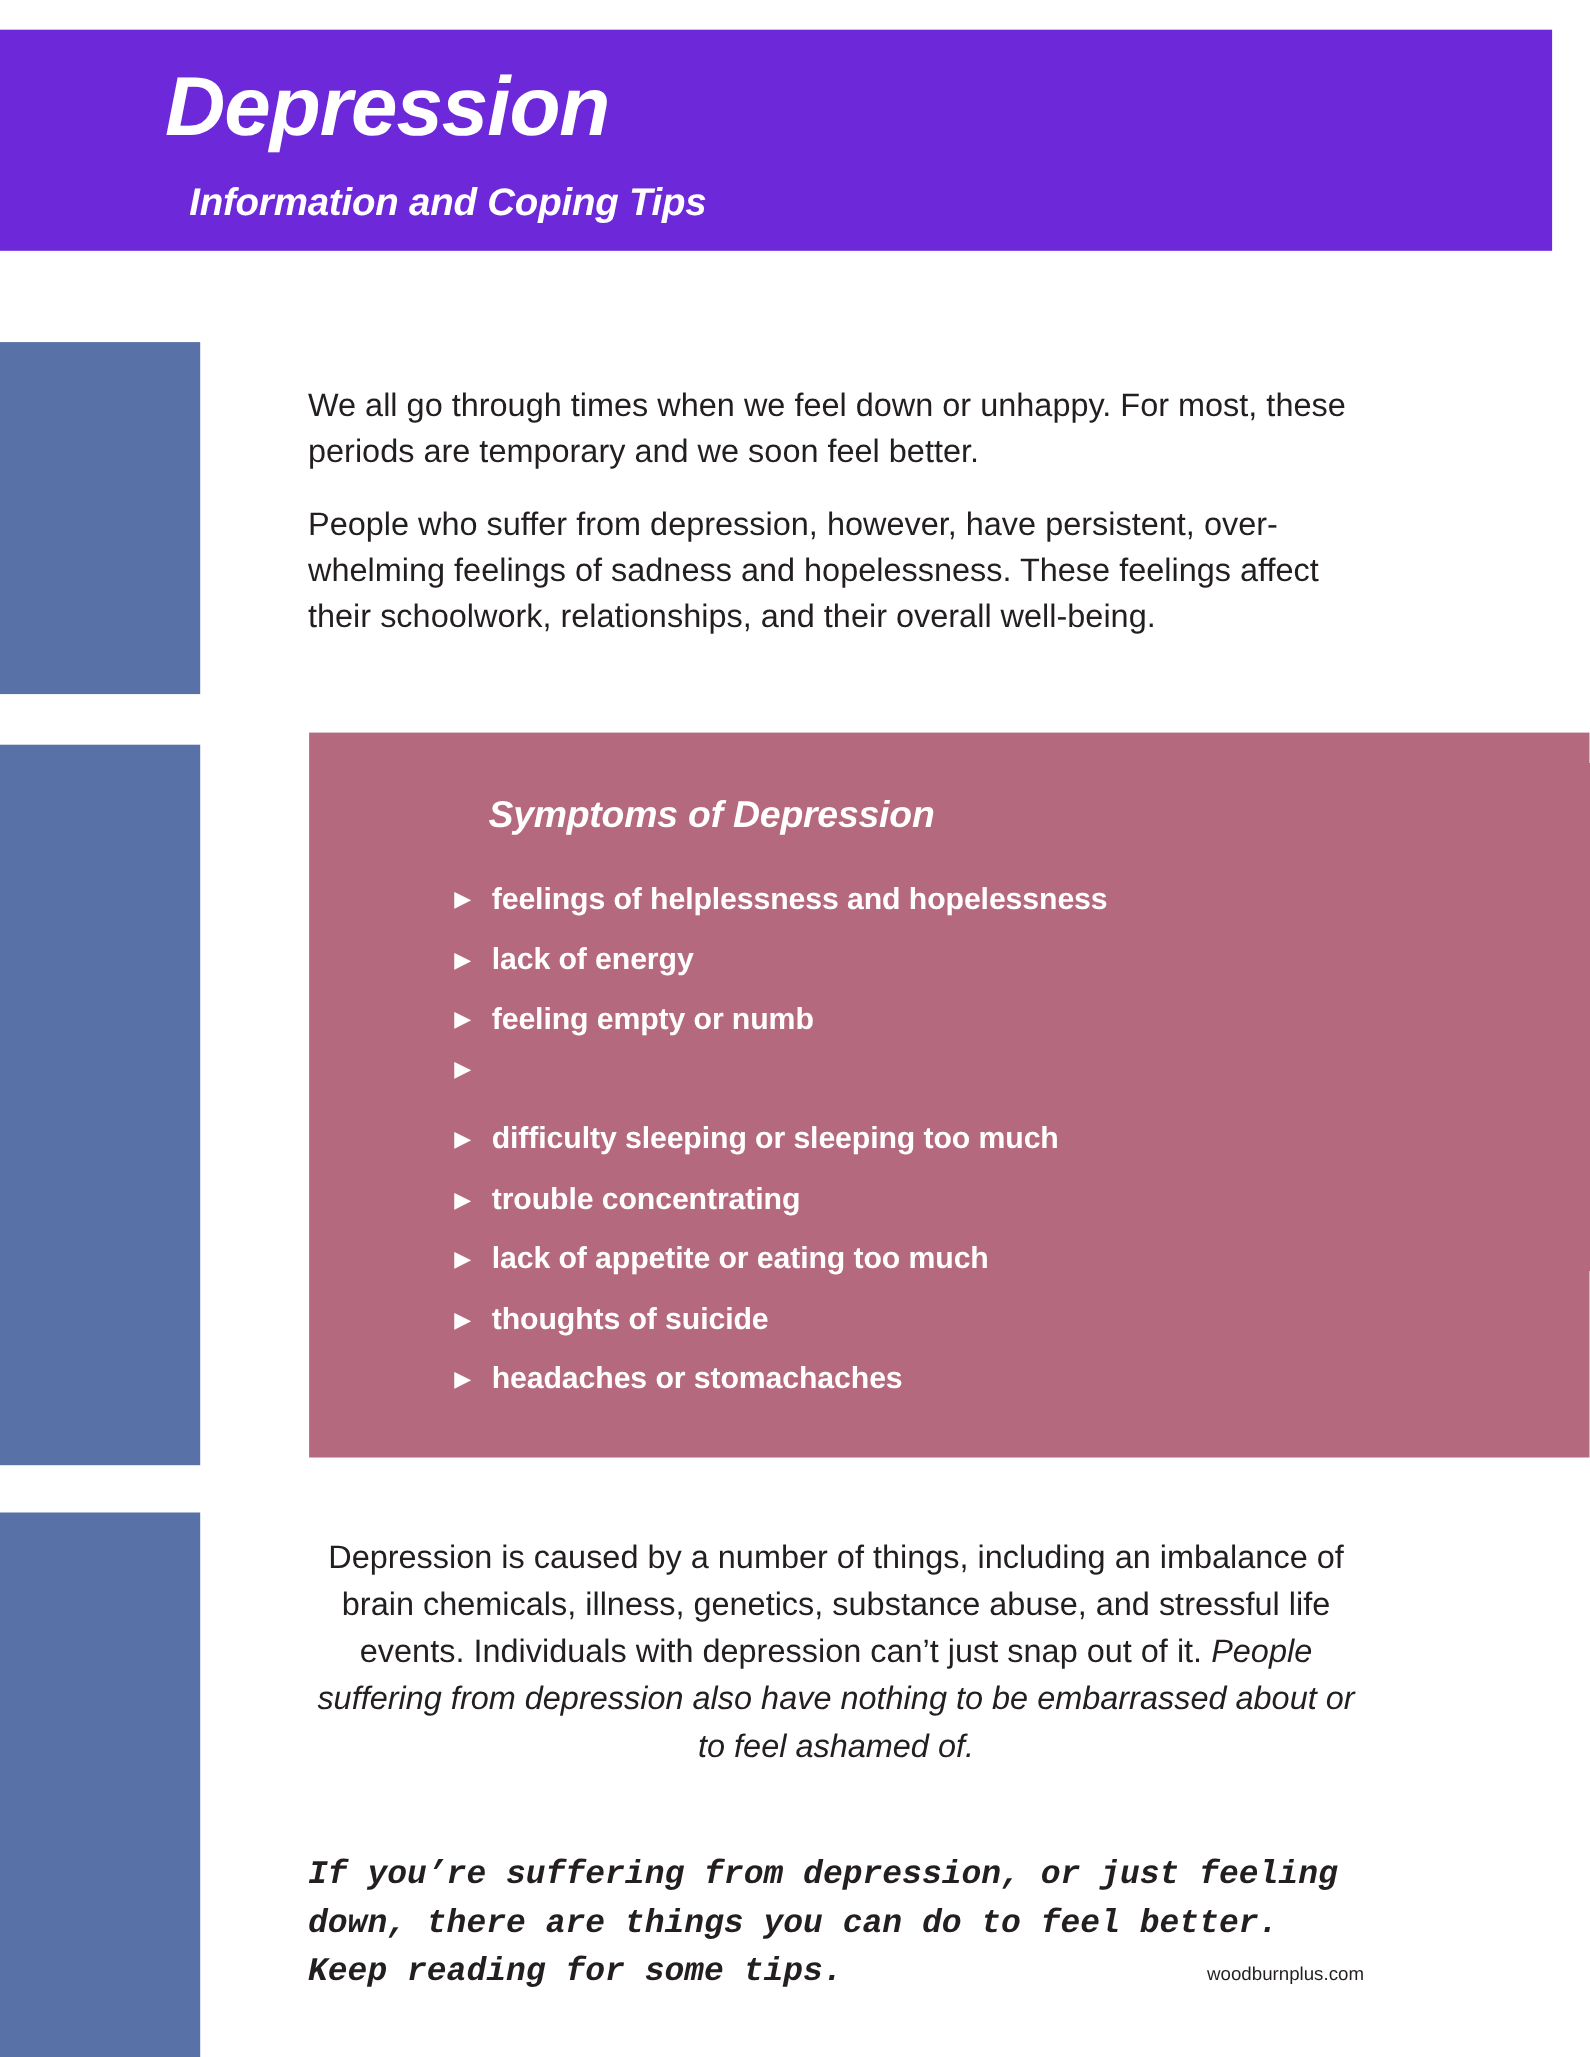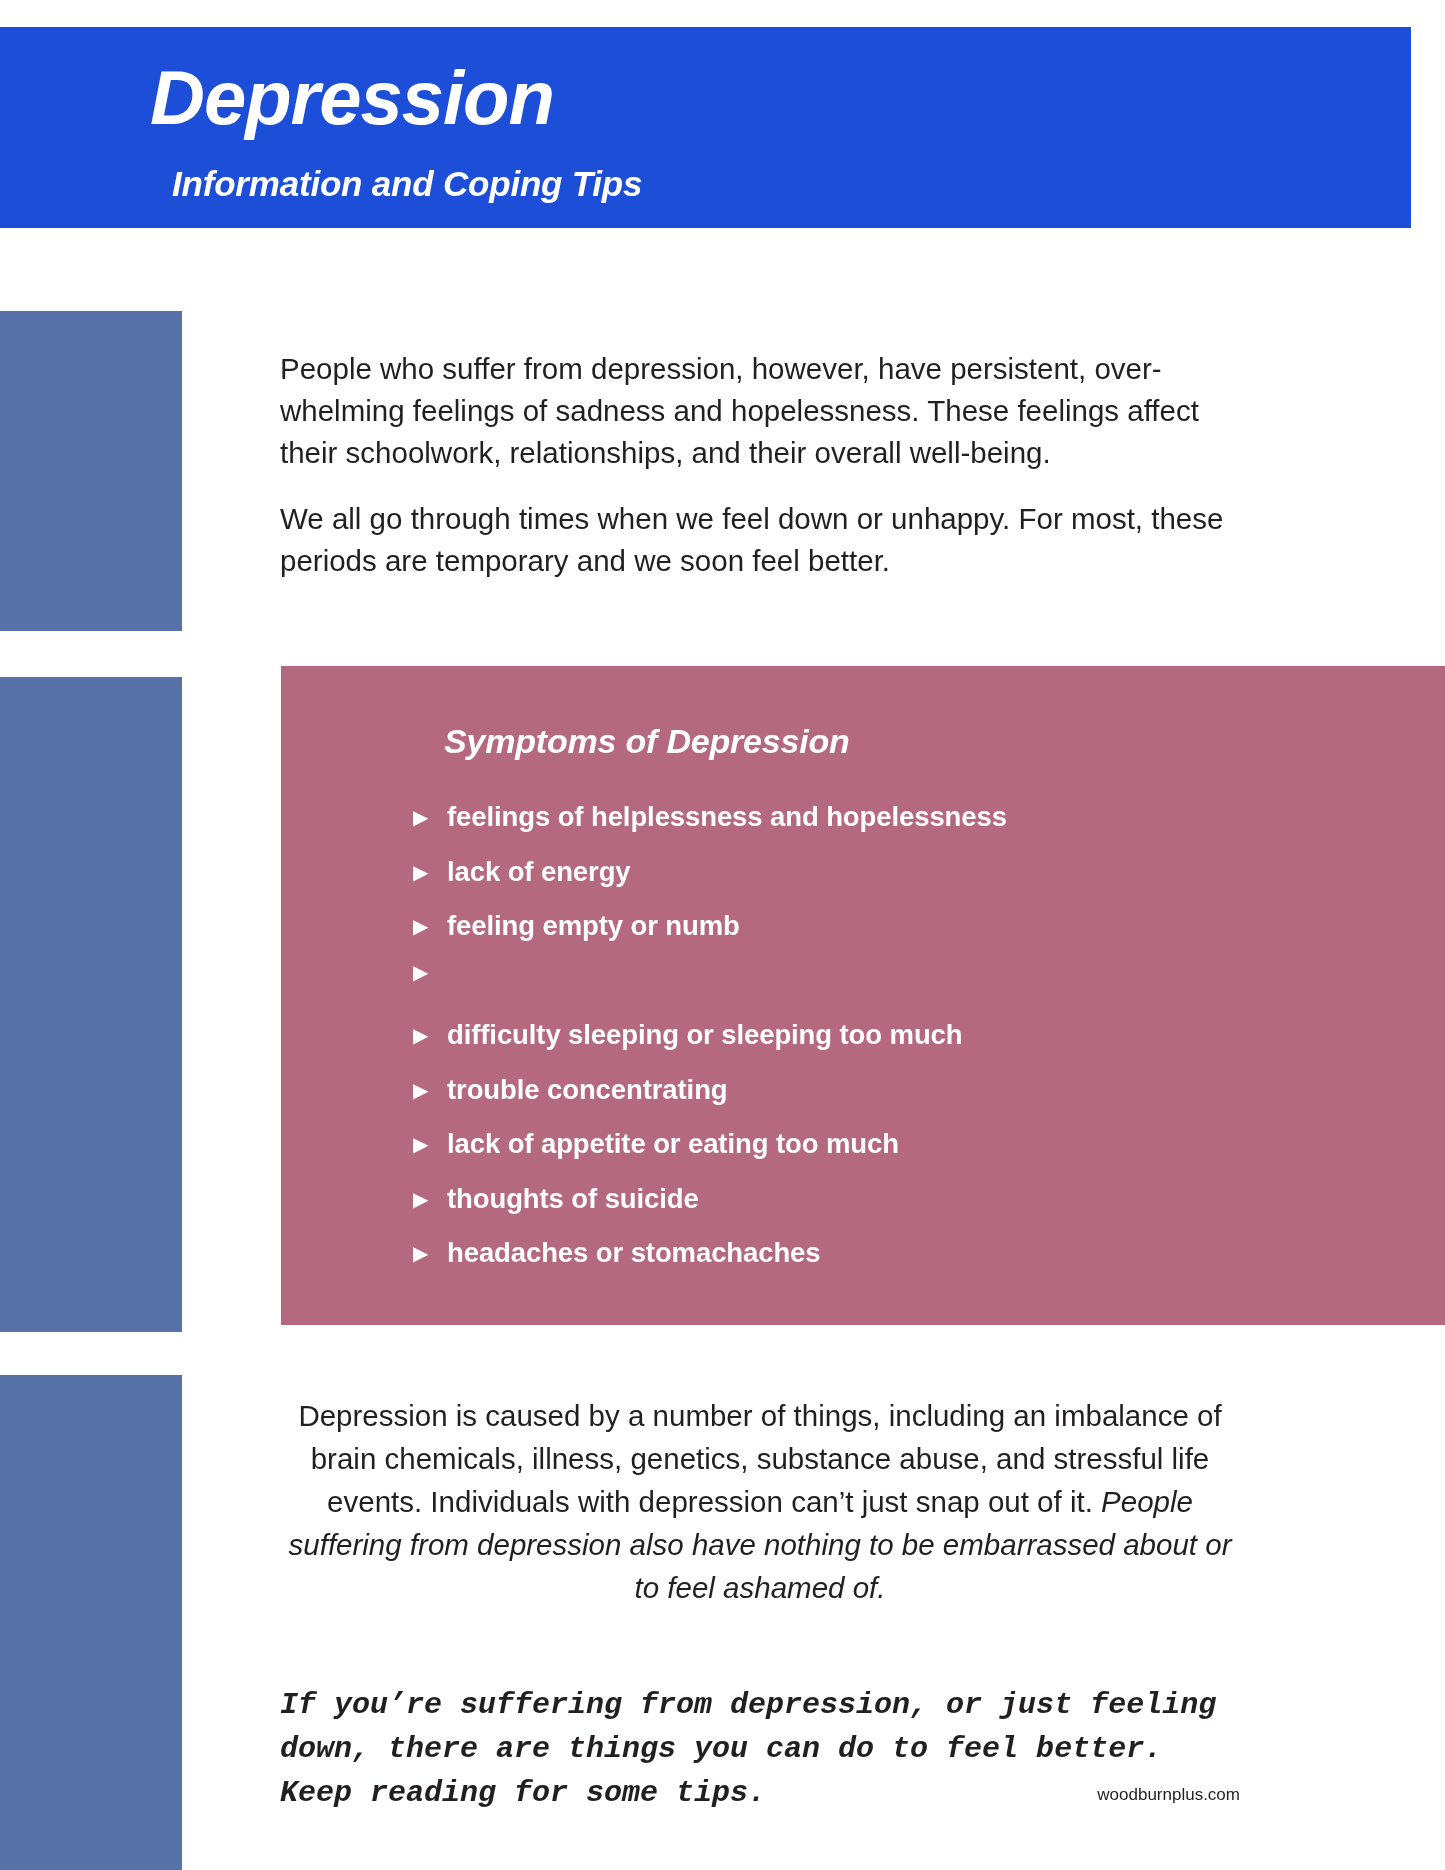--- a/index.html
+++ b/index.html
@@ -15,21 +15,21 @@
     overflow: hidden;
   }
 
   
   .header-banner {
     position: absolute;
     left: 0;
     top: 27px;
     width: 1411px;
     height: 201px;
-    background: #1d4ed8;
+    background: #6d28d9;
   }
   .header-title {
     position: absolute;
     left: 150px;
     top: 29px;
     font-size: 76px;
     line-height: 84px;
     font-weight: bold;
     font-style: italic;
     color: #ffffff;
@@ -173,22 +173,22 @@
 <div class="header-banner">
   <div class="header-title">Depression</div>
   <div class="header-subtitle">Information and Coping Tips</div>
 </div>
 
 <div class="blue-block blue-block-1"></div>
 <div class="blue-block blue-block-2"></div>
 <div class="blue-block blue-block-3"></div>
 
 <div class="intro">
+  <p class="body-p">We all go through times when we feel down or unhappy. For most, these periods are temporary and we soon feel better.</p>
   <p class="body-p">People who suffer from depression, however, have persistent, over-whelming feelings of sadness and hopelessness. These feelings affect their schoolwork, relationships, and their overall well-being.</p>
-  <p class="body-p">We all go through times when we feel down or unhappy. For most, these periods are temporary and we soon feel better.</p>
 </div>
 
 <div class="symptoms-panel">
   <div class="symptoms-heading">Symptoms of Depression</div>
   <ul class="symptom-list" id="symptom-list">
       <li class="symptom-item">
         <span class="bullet-marker">▶</span>
         <span class="symptom-text">feelings of helplessness and hopelessness</span>
       </li>
       <li class="symptom-item">

